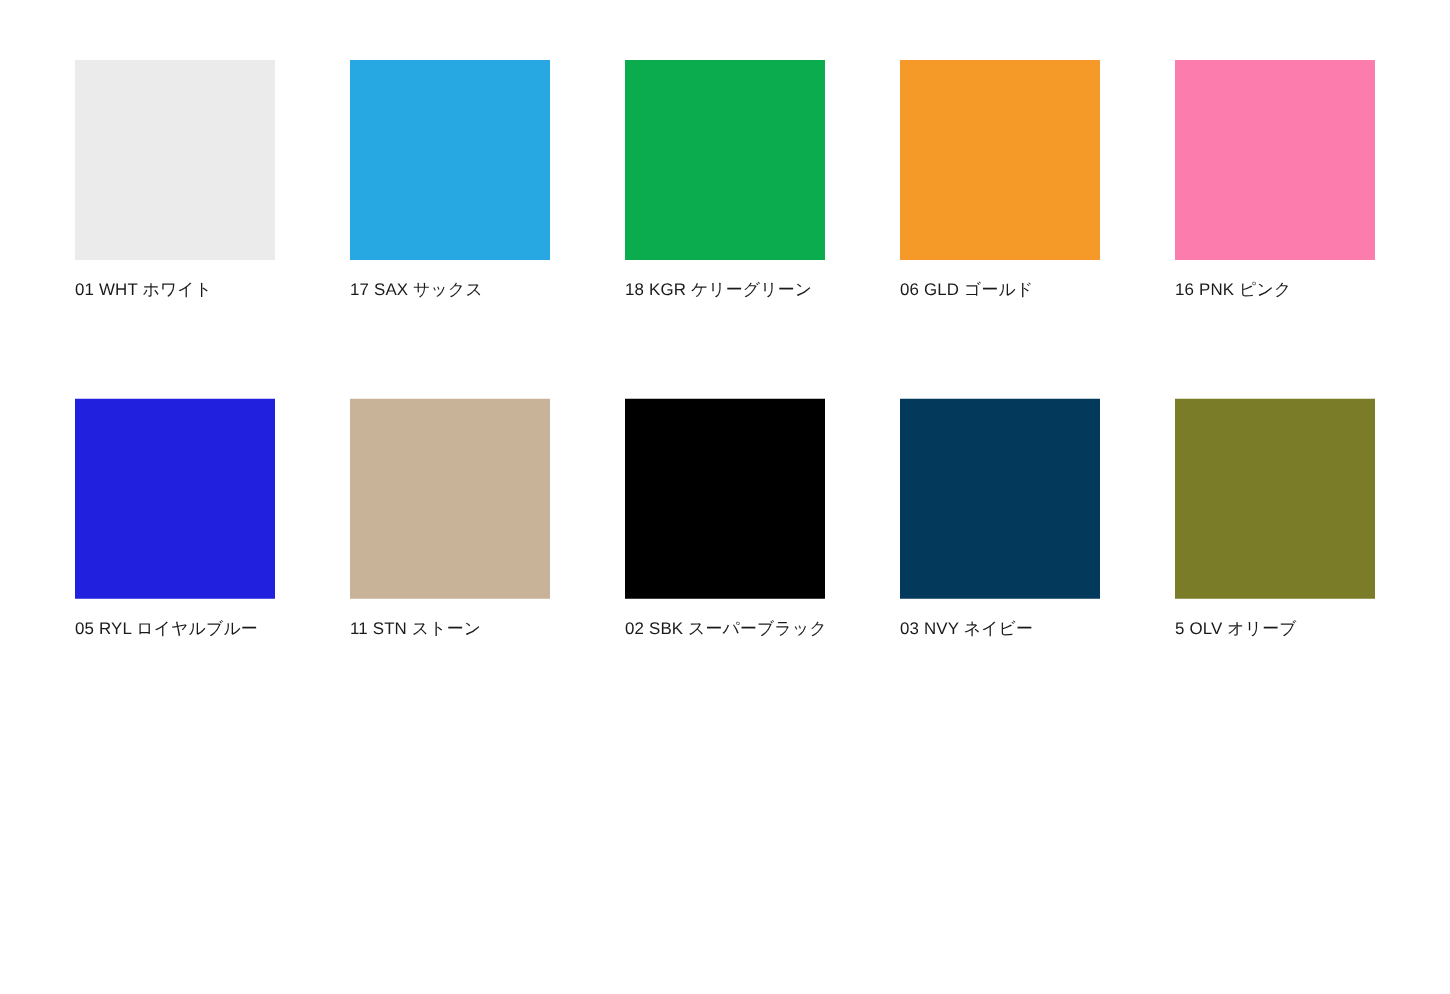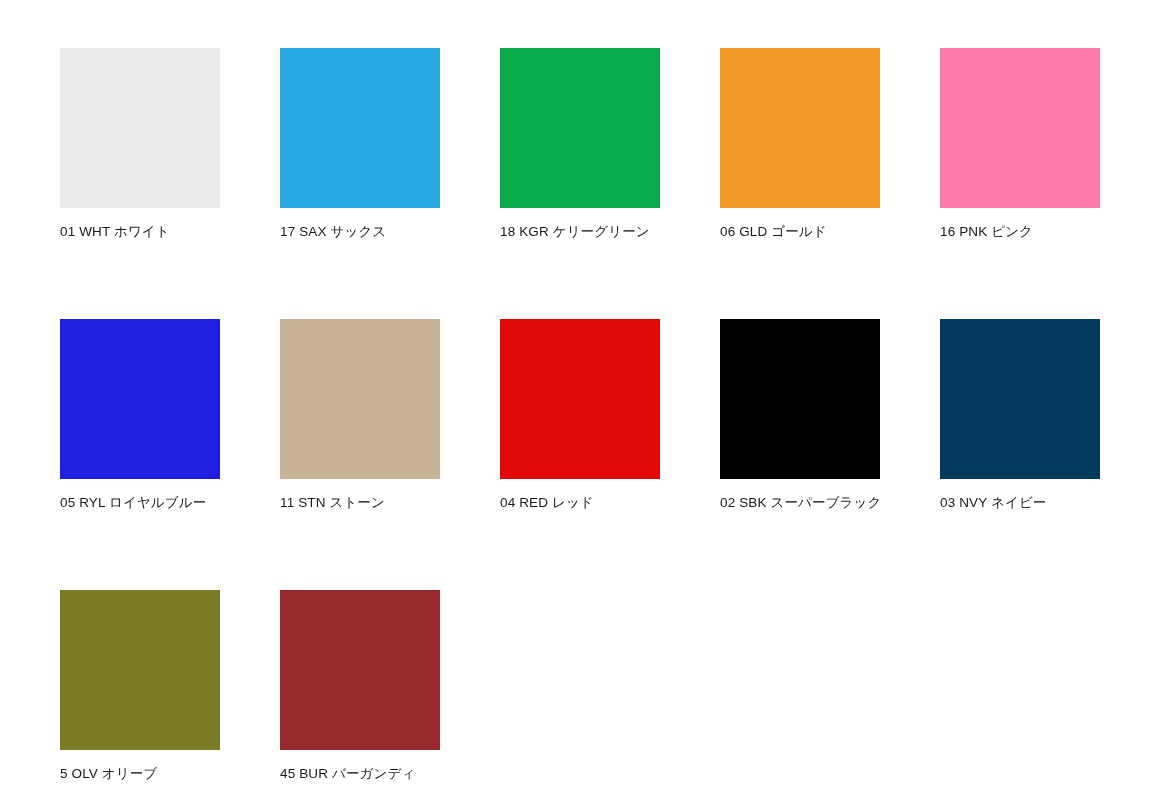--- a/index.html
+++ b/index.html
@@ -72,33 +72,25 @@
       </div>
       <div class="swatch-cell">
         <span class="swatch-chip" style="background-color: rgb(32, 32, 222);"></span>
         <span class="swatch-label">05 RYL ロイヤルブルー</span>
       </div>
       <div class="swatch-cell">
         <span class="swatch-chip" style="background-color: rgb(201, 179, 152);"></span>
         <span class="swatch-label">11 STN ストーン</span>
       </div>
       <div class="swatch-cell">
-        <span class="swatch-chip" style="background-color: rgb(224, 8, 8);"></span>
-        <span class="swatch-label">04 RED レッド</span>
-      </div>
-      <div class="swatch-cell">
         <span class="swatch-chip" style="background-color: rgb(0, 0, 0);"></span>
         <span class="swatch-label">02 SBK スーパーブラック</span>
       </div>
       <div class="swatch-cell">
         <span class="swatch-chip" style="background-color: rgb(3, 58, 92);"></span>
         <span class="swatch-label">03 NVY ネイビー</span>
       </div>
       <div class="swatch-cell">
         <span class="swatch-chip" style="background-color: rgb(123, 124, 39);"></span>
         <span class="swatch-label">5 OLV オリーブ</span>
       </div>
-      <div class="swatch-cell">
-        <span class="swatch-chip" style="background-color: rgb(151, 40, 44);"></span>
-        <span class="swatch-label">45 BUR バーガンディ</span>
-      </div>
     </div>
 </div>
 
 </body></html>

